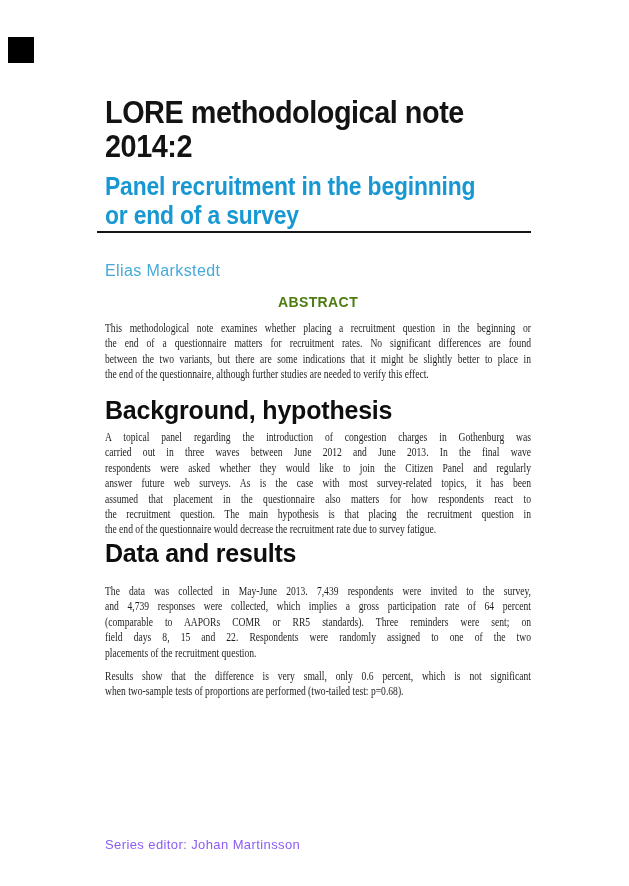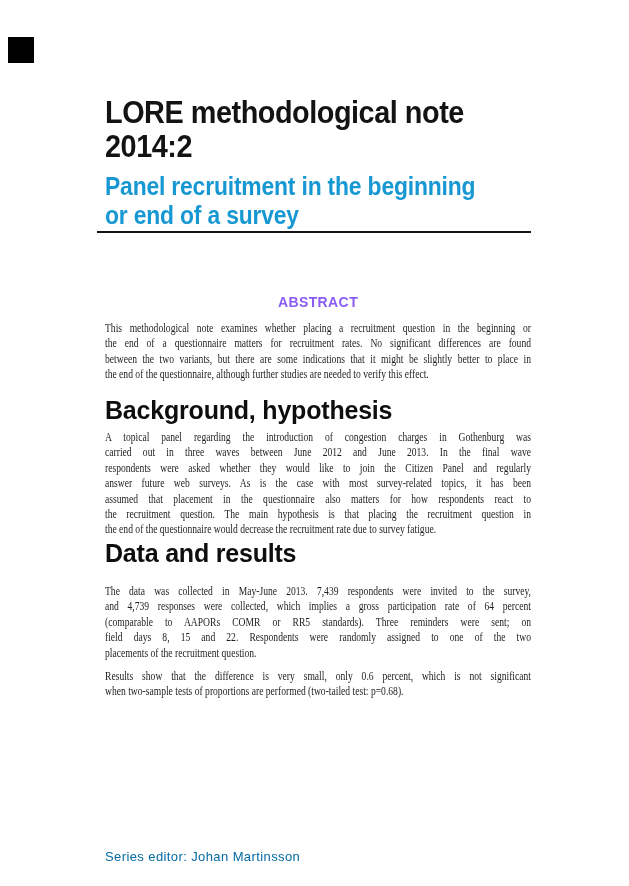--- a/index.html
+++ b/index.html
@@ -100,22 +100,23 @@
       <div>2014:2</div>
     </div>
 
   <div id="subtitle" class="abs" style="color: rgb(24, 152, 210);">
       <div>Panel recruitment in the beginning</div>
       <div>or end of a survey</div>
     </div>
 
   <div id="title-rule" class="abs" style="background: rgb(20, 20, 20);"></div>
 
+  <div id="author" class="abs" style="color: rgb(69, 170, 219);">Elias Markstedt</div>
 
-  <div id="abstract-heading" class="abs" style="color: #8b5cf6;">ABSTRACT</div>
+  <div id="abstract-heading" class="abs" style="color: #4d7c0f;">ABSTRACT</div>
 
   <div id="abstract-body" class="abs para" style="color: rgb(30, 30, 30);">
       <div>This methodological note examines whether placing a recruitment question in the beginning or</div>
       <div>the end of a questionnaire matters for recruitment rates. No significant differences are found</div>
       <div>between the two variants, but there are some indications that it might be slightly better to place in</div>
       <div>the end of the questionnaire, although further studies are needed to verify this effect.</div>
     </div>
 
   <div id="heading-background" class="abs section-heading" style="color: rgb(14, 14, 14);">Background, hypothesis</div>
 
@@ -137,15 +138,15 @@
       <div>(comparable to AAPORs COMR or RR5 standards). Three reminders were sent; on</div>
       <div>field days 8, 15 and 22. Respondents were randomly assigned to one of the two</div>
       <div>placements of the recruitment question.</div>
     </div>
 
   <div id="para-data-2" class="abs para" style="color: rgb(30, 30, 30);">
       <div>Results show that the difference is very small, only 0.6 percent, which is not significant</div>
       <div>when two-sample tests of proportions are performed (two-tailed test: p=0.68).</div>
     </div>
 
-  <div id="series-editor" class="abs" style="color: #0369a1; margin-top: 12px;">Series editor: Johan Martinsson</div>
+  <div id="series-editor" class="abs" style="color: #8b5cf6;">Series editor: Johan Martinsson</div>
 
 </div>
 
 </body></html>

